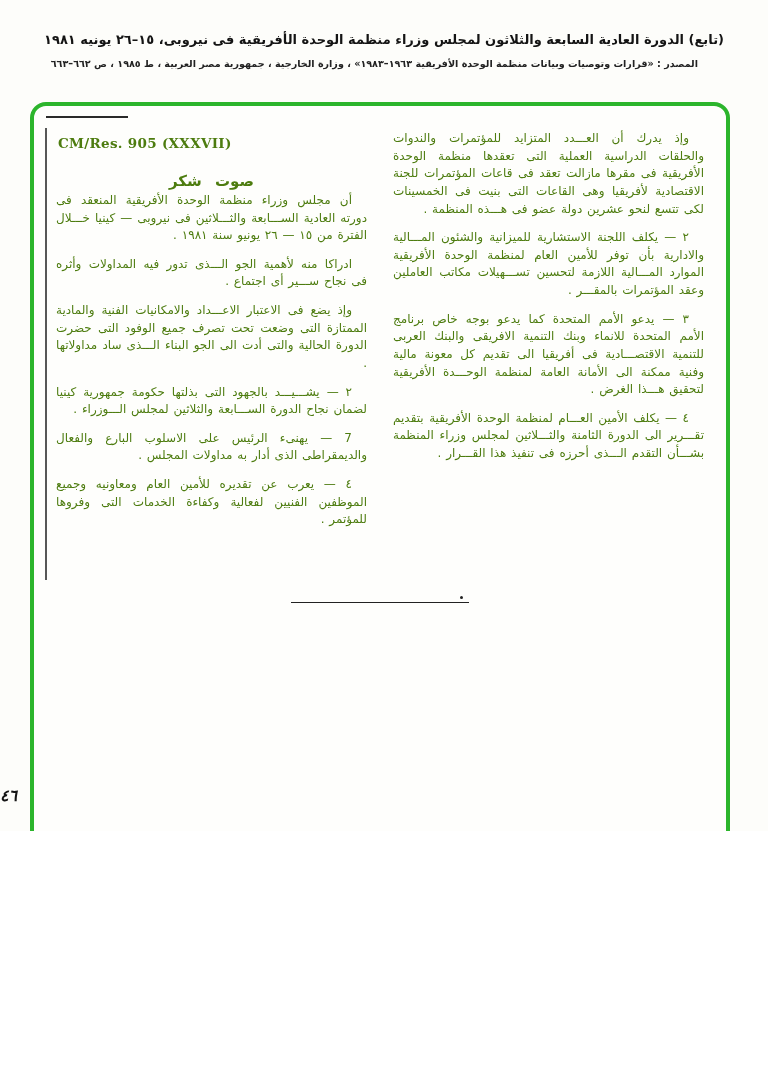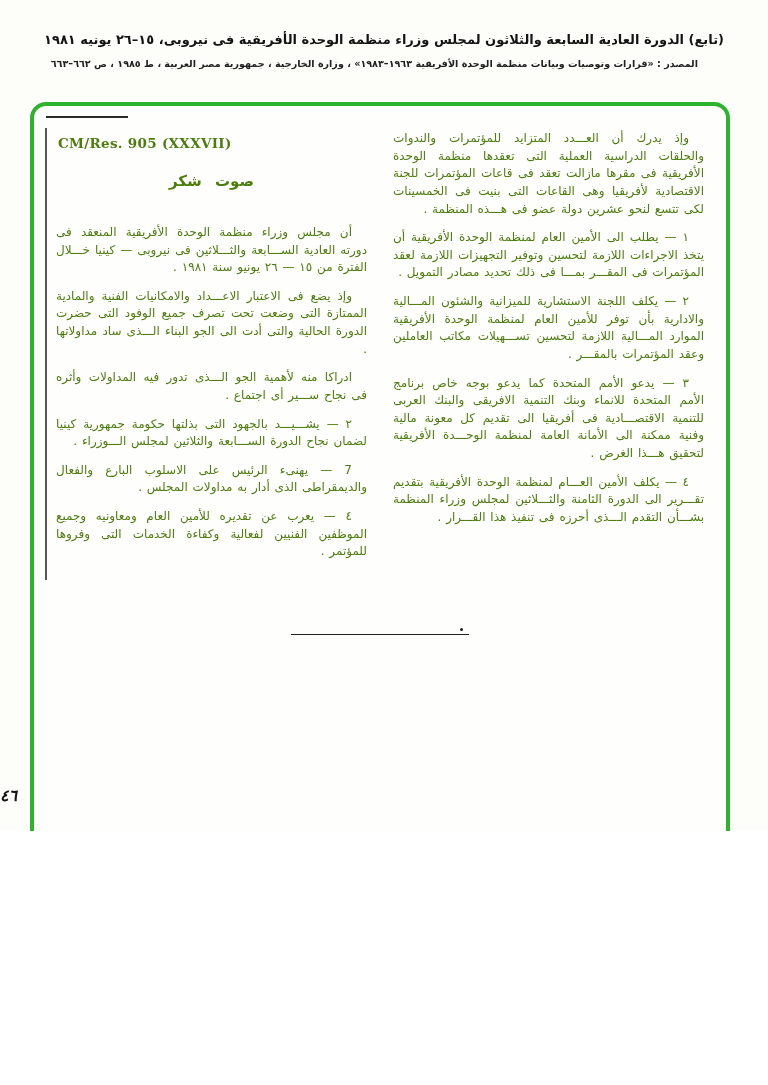--- a/index.html
+++ b/index.html
@@ -100,21 +100,21 @@
     font-size: 13.5px;
     letter-spacing: 0.3px;
     margin: 4px 0 16px 2px;
     font-family: "DejaVu Serif", serif;
   }
   .doc-title {
     text-align: center;
     font-weight: bold;
     font-size: 15px;
     word-spacing: 8px;
-    margin: 0 0 32px 0;
+    margin: 0 0 0 0;
   }
 
   
   .footnote-rule {
     position: relative;
     width: 178px;
     margin: 62px auto 0 auto;
     border-top: 1.6px solid #222;
   }
   .footnote-dot {
@@ -151,32 +151,31 @@
 
   <div class="green-box">
 
     <div class="scan-artifact-h"></div>
     <div class="scan-artifact-v"></div>
 
     <div class="content">
 
       <div class="col">
         <p class="para">وإذ يدرك أن العـــدد المتزايد للمؤتمرات والندوات والحلقات الدراسية العملية التى تعقدها منظمة الوحدة الأفريقية فى مقرها مازالت تعقد فى قاعات المؤتمرات للجنة الاقتصادية لأفريقيا وهى القاعات التى بنيت فى الخمسينات لكى تتسع لنحو عشرين دولة عضو فى هـــذه المنظمة .</p>
-        <p class="para">١ — يطلب الى الأمين العام لمنظمة الوحدة الأفريقية أن يتخذ الاجراءات اللازمة لتحسين وتوفير التجهيزات اللازمة لعقد المؤتمرات فى المقـــر بمـــا فى ذلك تحديد مصادر التمويل .</p>
         <p class="para">٢ — يكلف اللجنة الاستشارية للميزانية والشئون المـــالية والادارية بأن توفر للأمين العام لمنظمة الوحدة الأفريقية الموارد المـــالية اللازمة لتحسين تســـهيلات مكاتب العاملين وعقد المؤتمرات بالمقـــر .</p>
         <p class="para">٣ — يدعو الأمم المتحدة كما يدعو بوجه خاص برنامج الأمم المتحدة للانماء وبنك التنمية الافريقى والبنك العربى للتنمية الاقتصـــادية فى أفريقيا الى تقديم كل معونة مالية وفنية ممكنة الى الأمانة العامة لمنظمة الوحـــدة الأفريقية لتحقيق هـــذا الغرض .</p>
         <p class="para">٤ — يكلف الأمين العـــام لمنظمة الوحدة الأفريقية بتقديم تقـــرير الى الدورة الثامنة والثـــلاثين لمجلس وزراء المنظمة بشـــأن التقدم الـــذى أحرزه فى تنفيذ هذا القـــرار .</p>
       </div>
 
       <div class="col">
         <div class="res-id">CM/Res. 905 (XXXVII)</div>
         <div class="doc-title">صوت شكر</div>
         <p class="para">أن مجلس وزراء منظمة الوحدة الأفريقية المنعقد فى دورته العادية الســـابعة والثـــلاثين فى نيروبى — كينيا خـــلال الفترة من ١٥ — ٢٦ يونيو سنة ١٩٨١ .</p>
+        <p class="para">ادراكا منه لأهمية الجو الـــذى تدور فيه المداولات وأثره فى نجاح ســـير أى اجتماع .</p>
         <p class="para">وإذ يضع فى الاعتبار الاعـــداد والامكانيات الفنية والمادية الممتازة التى وضعت تحت تصرف جميع الوفود التى حضرت الدورة الحالية والتى أدت الى الجو البناء الـــذى ساد مداولاتها .</p>
-        <p class="para">ادراكا منه لأهمية الجو الـــذى تدور فيه المداولات وأثره فى نجاح ســـير أى اجتماع .</p>
         <p class="para">٢ — يشـــيـــد بالجهود التى بذلتها حكومة جمهورية كينيا لضمان نجاح الدورة الســـابعة والثلاثين لمجلس الـــوزراء .</p>
         <p class="para">7 — يهنىء الرئيس على الاسلوب البارع والفعال والديمقراطى الذى أدار به مداولات المجلس .</p>
         <p class="para">٤ — يعرب عن تقديره للأمين العام ومعاونيه وجميع الموظفين الفنيين لفعالية وكفاءة الخدمات التى وفروها للمؤتمر .</p>
       </div>
 
     </div>
 
     <div class="footnote-rule">
       <span class="footnote-dot"></span>
     </div>

